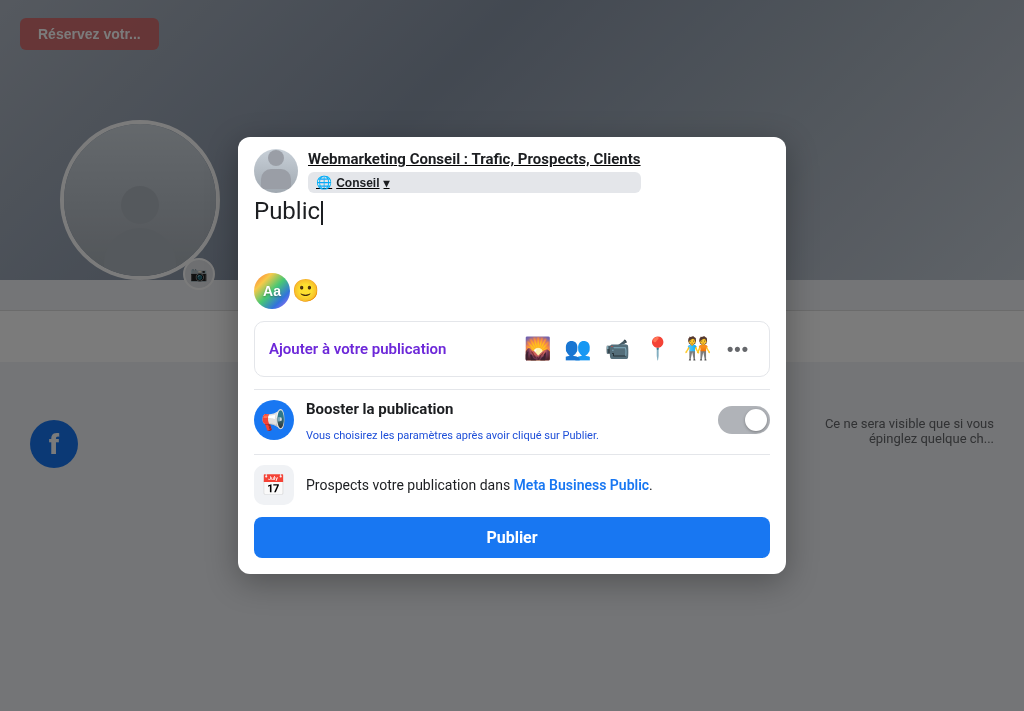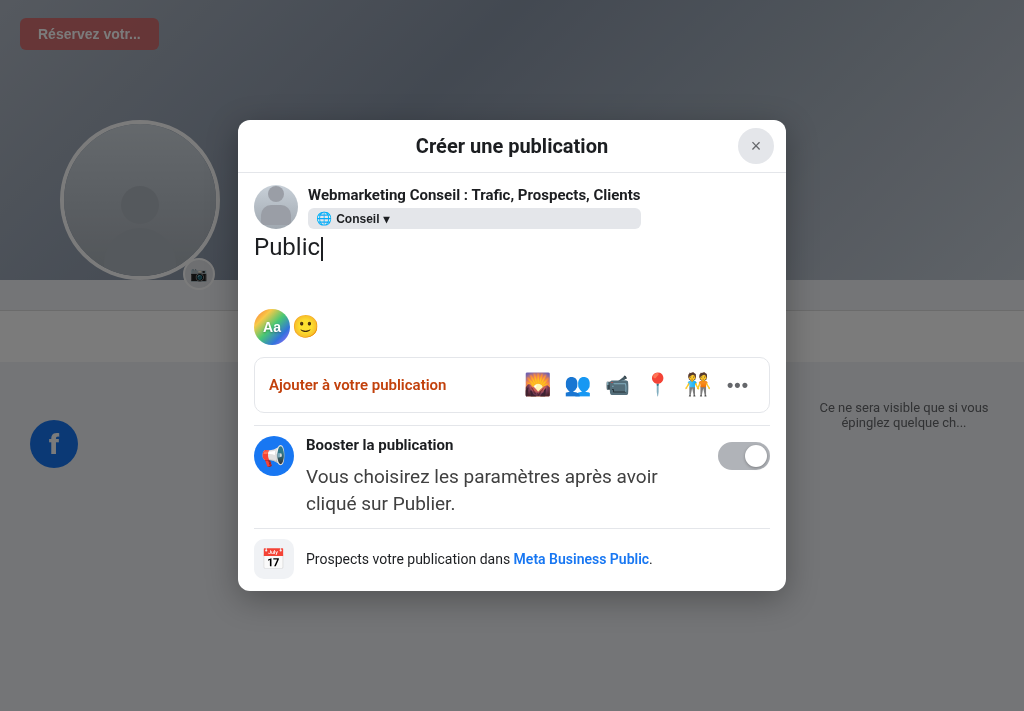--- a/index.html
+++ b/index.html
@@ -152,26 +152,26 @@
       align-items: center;
       justify-content: center;
       color: white;
       font-size: 28px;
       font-weight: 900;
     }
 
     
     .bg-right-text {
       position: absolute;
-      top: 400px;
+      top: 416px;
       right: 30px;
       font-size: 13px;
       color: #65676b;
       max-width: 180px;
-      text-align: center;
+      text-align: right;
     }
 
     
     .overlay {
       position: absolute;
       top: 0; left: 0;
       width: 100%; height: 100%;
       background: rgba(0,0,0,0.5);
       display: flex;
       align-items: center;
@@ -223,20 +223,21 @@
     }
 
     .modal-body {
       padding: 12px 16px 0;
     }
 
     
     .user-row {
       display: flex;
       align-items: center;
+      text-decoration: underline;
     }
 
     .user-avatar {
       width: 44px;
       height: 44px;
       border-radius: 50%;
       background: linear-gradient(180deg, #c8d0d8 0%, #a0a8b0 100%);
       overflow: hidden;
       display: flex;
       align-items: flex-end;
@@ -317,21 +318,21 @@
       padding: 10px 14px;
       display: flex;
       align-items: center;
       justify-content: space-between;
       margin: 4px 0 12px;
     }
 
     .add-label {
       font-size: 15px;
       font-weight: 600;
-      color: #c2410c;
+      color: #6d28d9;
     }
 
     .add-icons {
       display: flex;
       align-items: center;
       gap: 6px;
     }
 
     .add-icon-btn {
       width: 34px;
@@ -372,22 +373,22 @@
     }
 
     .boost-title {
       font-size: 15px;
       font-weight: 700;
       color: #1c1e21;
       margin-bottom: 10px;
     }
 
     .boost-desc {
-      font-size: 19px;
-      color: #404040;
+      font-size: 11px;
+      color: #1d4ed8;
       line-height: 1.4;
     }
 
     
     .toggle-switch {
       width: 52px;
       height: 28px;
       border-radius: 14px;
       background: #b0b3b8;
       position: relative;
@@ -500,26 +501,20 @@
   </div>
 
   <div class="bg-fb-icon">f</div>
 
   <div class="bg-right-text">Ce ne sera visible que si vous épinglez quelque ch...</div>
 </div>
 
 <div class="overlay">
   <div class="modal">
 
-    <div class="modal-header">
-      <span class="modal-title">Créer une publication</span>
-      <button class="modal-close-btn">
-        <span>×</span>
-      </button>
-    </div>
 
     <div class="modal-body">
 
       <div class="user-row">
         <div class="user-avatar">
           <div style="display:flex;flex-direction:column;align-items:center;justify-content:flex-end;width:100%;height:100%;padding-bottom:4px;">
             <div style="width:16px;height:16px;background:#9a9ea6;border-radius:50%;margin-bottom:3px;"></div>
             <div style="width:30px;height:20px;background:#9a9ea6;border-radius:10px 10px 0 0;"></div>
           </div>
         </div>
@@ -589,15 +584,16 @@
         <div class="schedule-icon-wrap">
           <span>📅</span>
         </div>
         <div class="schedule-text">
           <span>Prospects votre publication dans </span><a class="schedule-link">Meta Business Public</a><span>.</span>
         </div>
       </div>
 
     </div>
 
+    <button class="publish-btn">Publier</button>
 
   </div>
 </div>
 
 </body></html>

